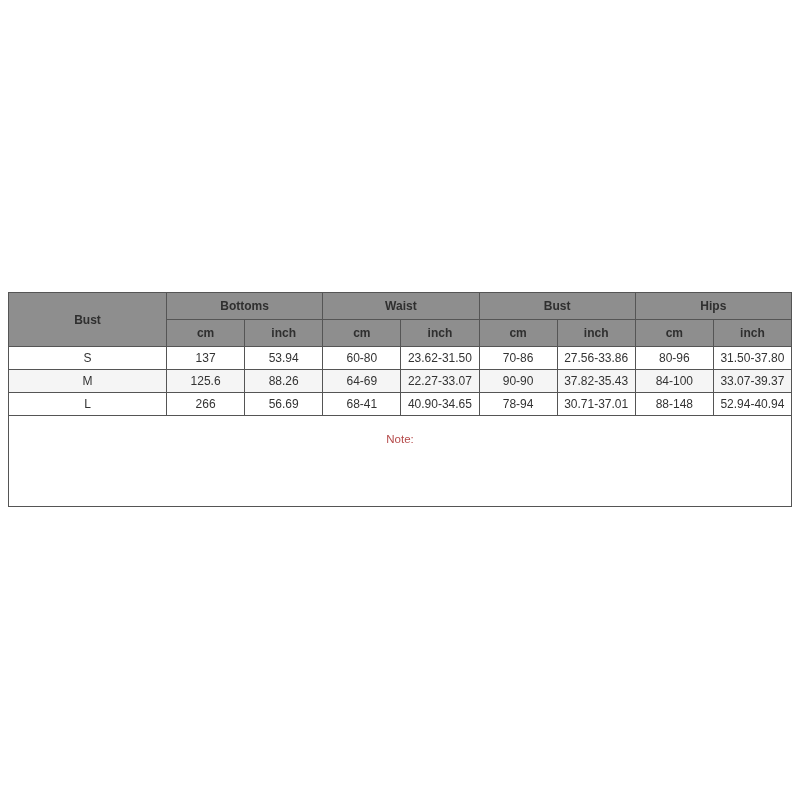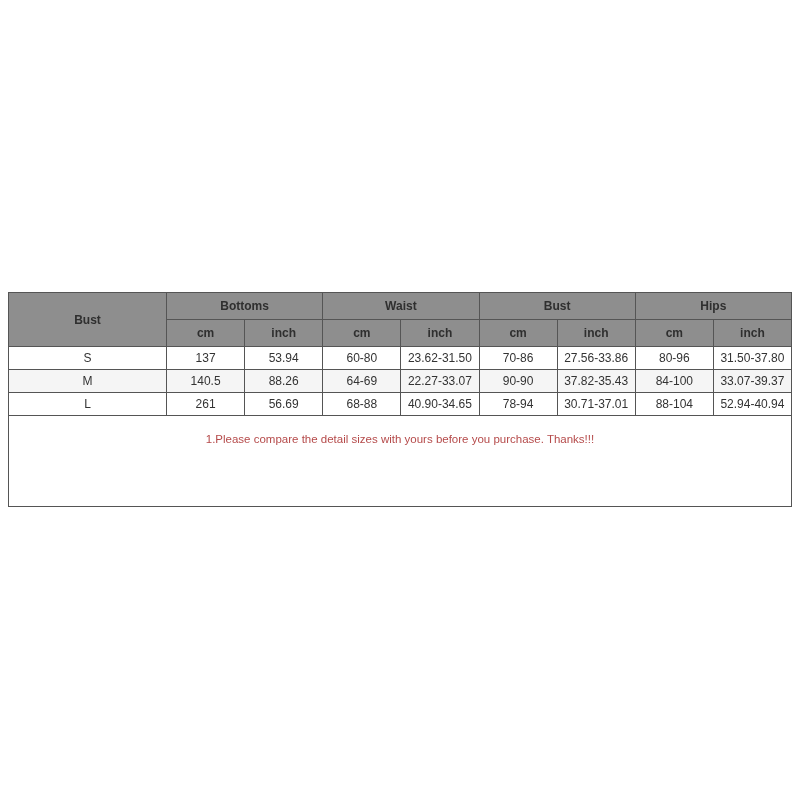--- a/index.html
+++ b/index.html
@@ -99,39 +99,39 @@
         <td>53.94</td>
         <td>60-80</td>
         <td>23.62-31.50</td>
         <td>70-86</td>
         <td>27.56-33.86</td>
         <td>80-96</td>
         <td>31.50-37.80</td>
       </tr>
       <tr class="alt">
         <td>M</td>
-        <td>140.5</td>
+        <td>125.6</td>
         <td>88.26</td>
         <td>64-69</td>
         <td>22.27-33.07</td>
         <td>90-90</td>
         <td>37.82-35.43</td>
         <td>84-100</td>
         <td>33.07-39.37</td>
       </tr>
       <tr>
         <td>L</td>
-        <td>261</td>
+        <td>266</td>
         <td>56.69</td>
-        <td>68-88</td>
+        <td>68-41</td>
         <td>40.90-34.65</td>
         <td>78-94</td>
         <td>30.71-37.01</td>
-        <td>88-104</td>
+        <td>88-148</td>
         <td>52.94-40.94</td>
       </tr>
     </tbody>
   </table>
 
   <div class="note-box">
-    <div>1.Please compare the detail sizes with yours before you purchase. Thanks!!!</div>
+    <div>Note:</div>
   </div>
 </div>
 
 </body></html>

